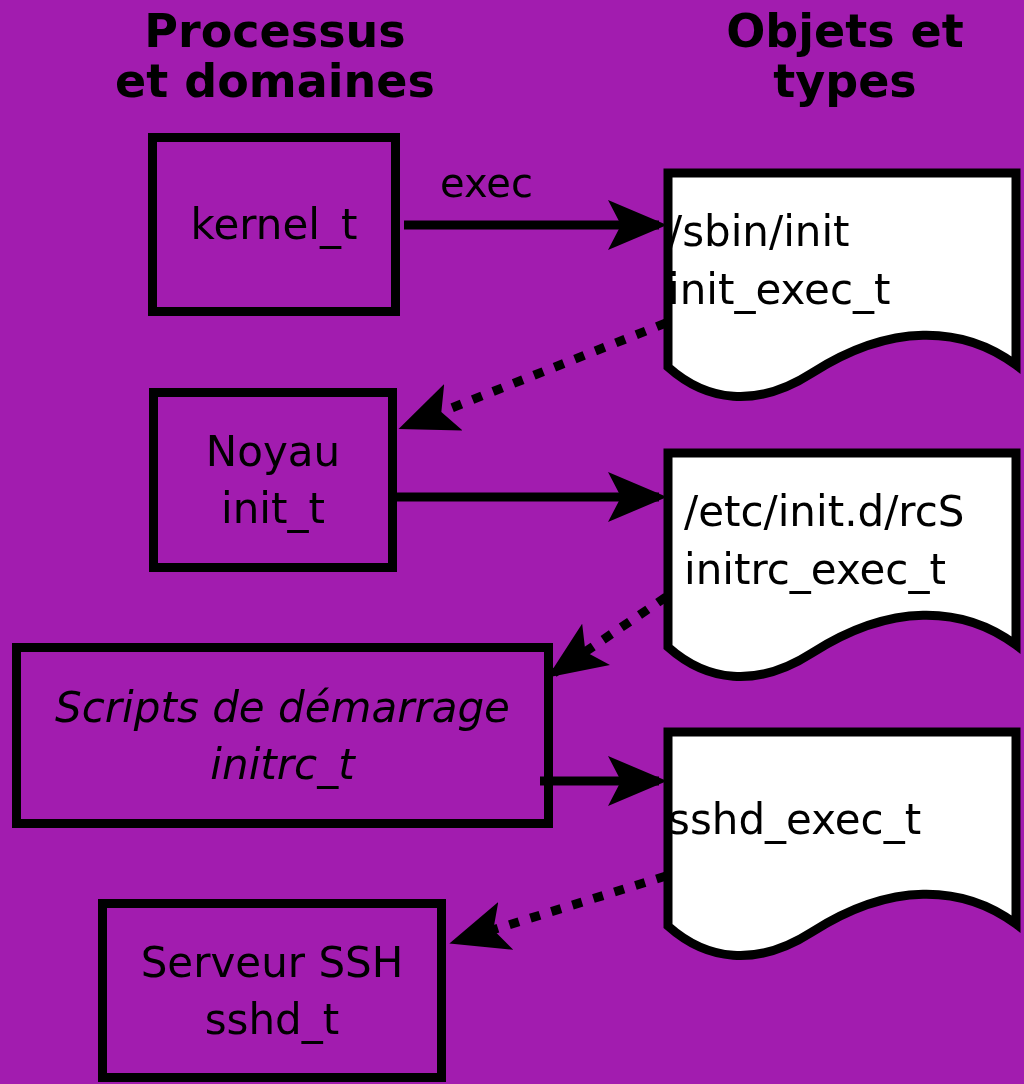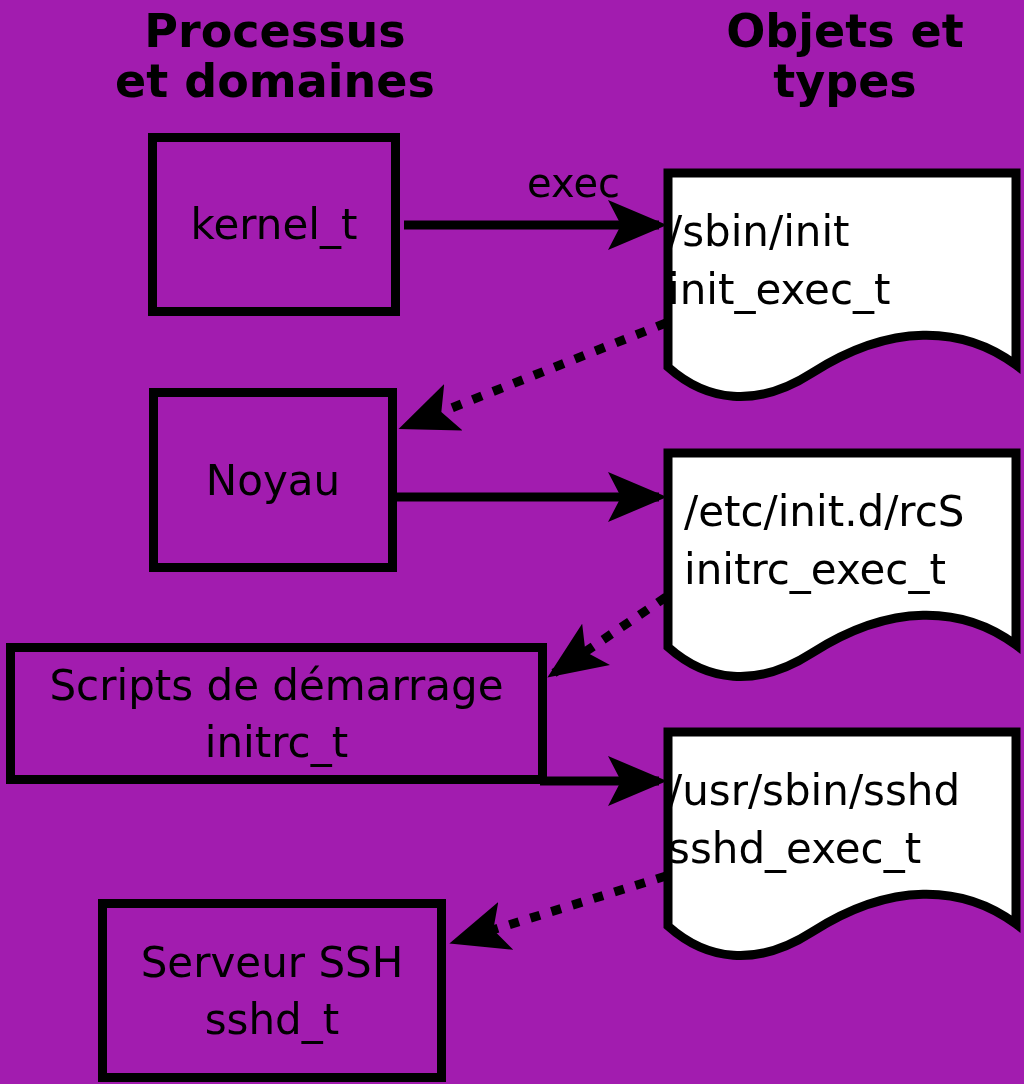--- a/index.html
+++ b/index.html
@@ -48,21 +48,21 @@
   .dlabel {
     position: absolute;
     display: flex;
     flex-direction: column;
     align-items: flex-start;
     justify-content: center;
     line-height: 58px;
   }
   .exec-label {
     position: absolute;
-    text-align: right;
+    text-align: left;
     font-size: 40px;
   }
 </style>
 </head>
 <body>
 
 <div class="canvas">
 
   <svg class="layer" viewBox="0 0 1024 1084">
     <path d="M668,173 H1016 V365 C962,325 890,323 812,373 C756,409 706,401 668,367 Z" fill="#ffffff" stroke="#000000" stroke-width="9"></path>
@@ -80,23 +80,24 @@
   </div>
 
   <div class="pbox" style="left:148px; top:133px; width:252px; height:183px;">
     <div class="lbl">
       <div>kernel_t</div>
     </div>
   </div>
   <div class="pbox" style="left:149px; top:388px; width:248px; height:184px;">
     <div class="lbl">
       <div>Noyau</div>
+      <div>init_t</div>
     </div>
   </div>
-  <div class="pbox" style="left:6px; top:643px; width:541px; height:141px;">
+  <div class="pbox" style="left:12px; top:643px; width:541px; height:185px;font-style:italic;">
     <div class="lbl">
       <div>Scripts de démarrage</div>
       <div>initrc_t</div>
     </div>
   </div>
   <div class="pbox" style="left:98px; top:899px; width:348px; height:183px;">
     <div class="lbl">
       <div>Serveur SSH</div>
       <div>sshd_t</div>
     </div>
@@ -104,21 +105,20 @@
 
   <div class="dlabel" style="left:668px; top:171px; width:348px; height:180px;">
     <div>/sbin/init</div>
     <div>init_exec_t</div>
   </div>
   <div class="dlabel" style="left:684px; top:451px; width:348px; height:180px;">
     <div>/etc/init.d/rcS</div>
     <div>initrc_exec_t</div>
   </div>
   <div class="dlabel" style="left:668px; top:730px; width:348px; height:180px;">
-    <div>/usr/sbin/sshd</div>
     <div>sshd_exec_t</div>
   </div>
 
   <div class="exec-label" style="left:440px; top:160px; width:180px;">exec</div>
 
   <svg class="layer" viewBox="0 0 1024 1084">
     <defs>
       <marker id="ah" viewBox="0 0 60 50" markerWidth="60" markerHeight="50" refX="51" refY="25" orient="auto" markerUnits="userSpaceOnUse">
         <polygon points="0,0 59,25 0,50 13,25" fill="#000000"></polygon>
       </marker>

